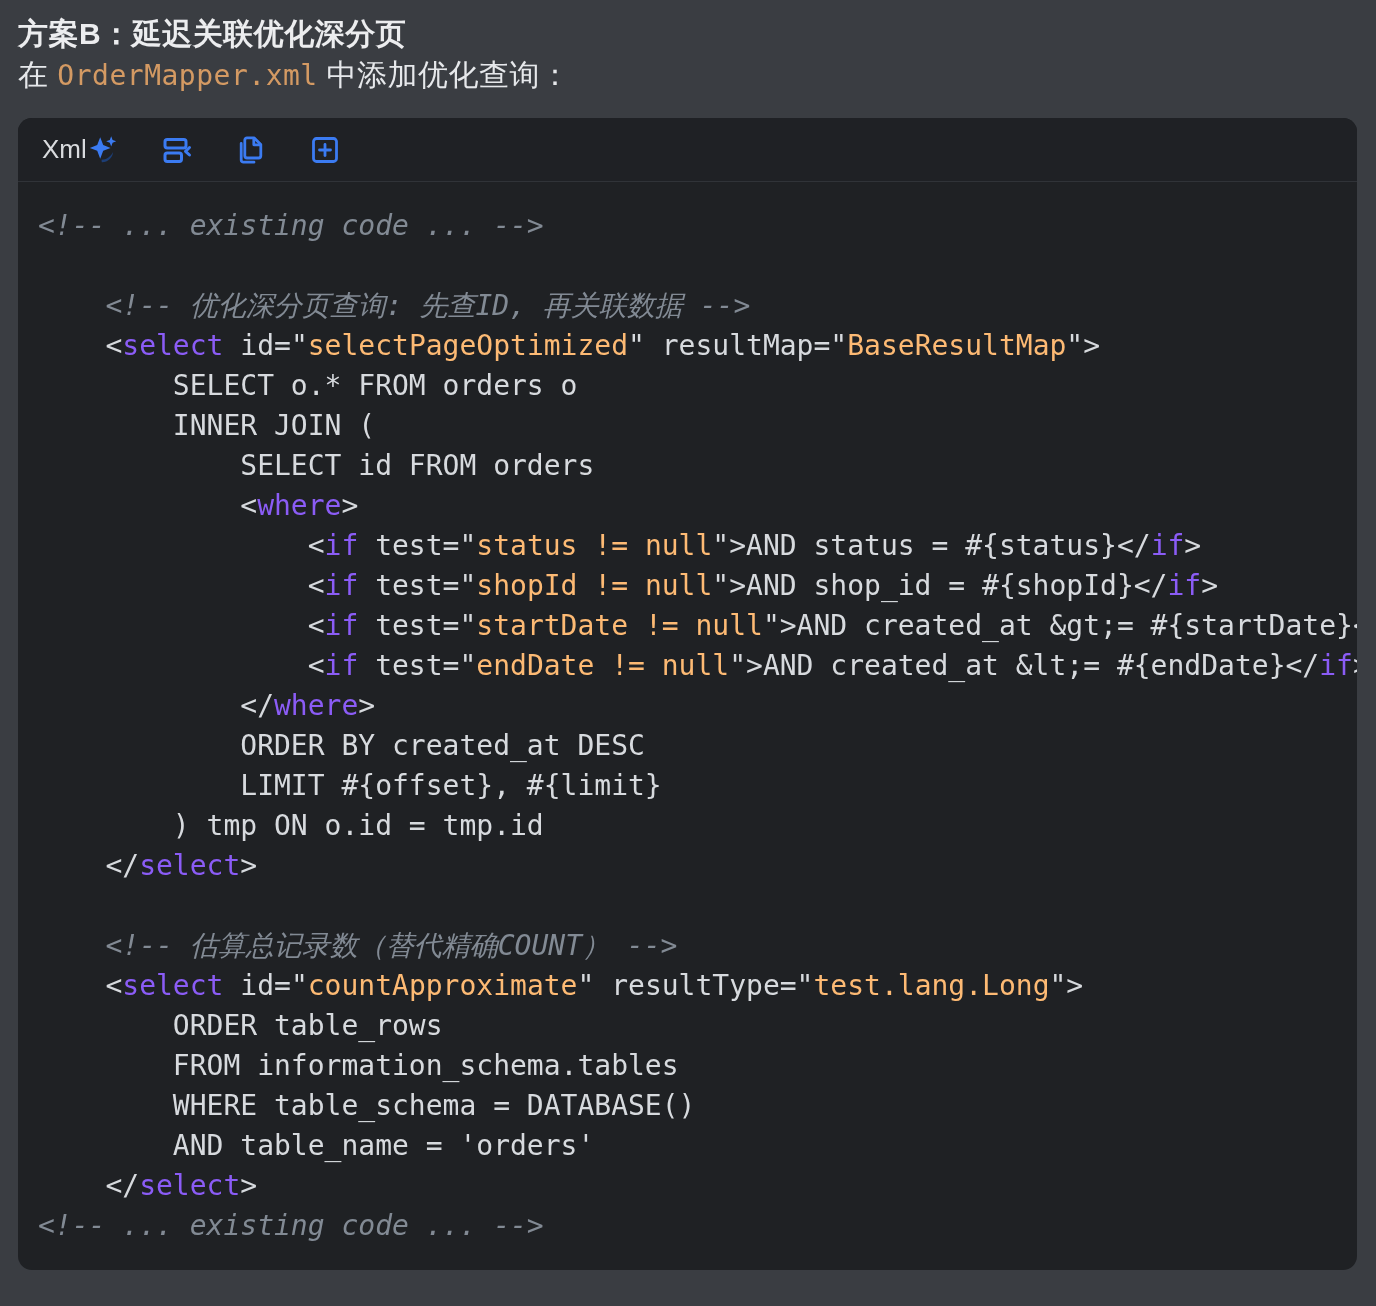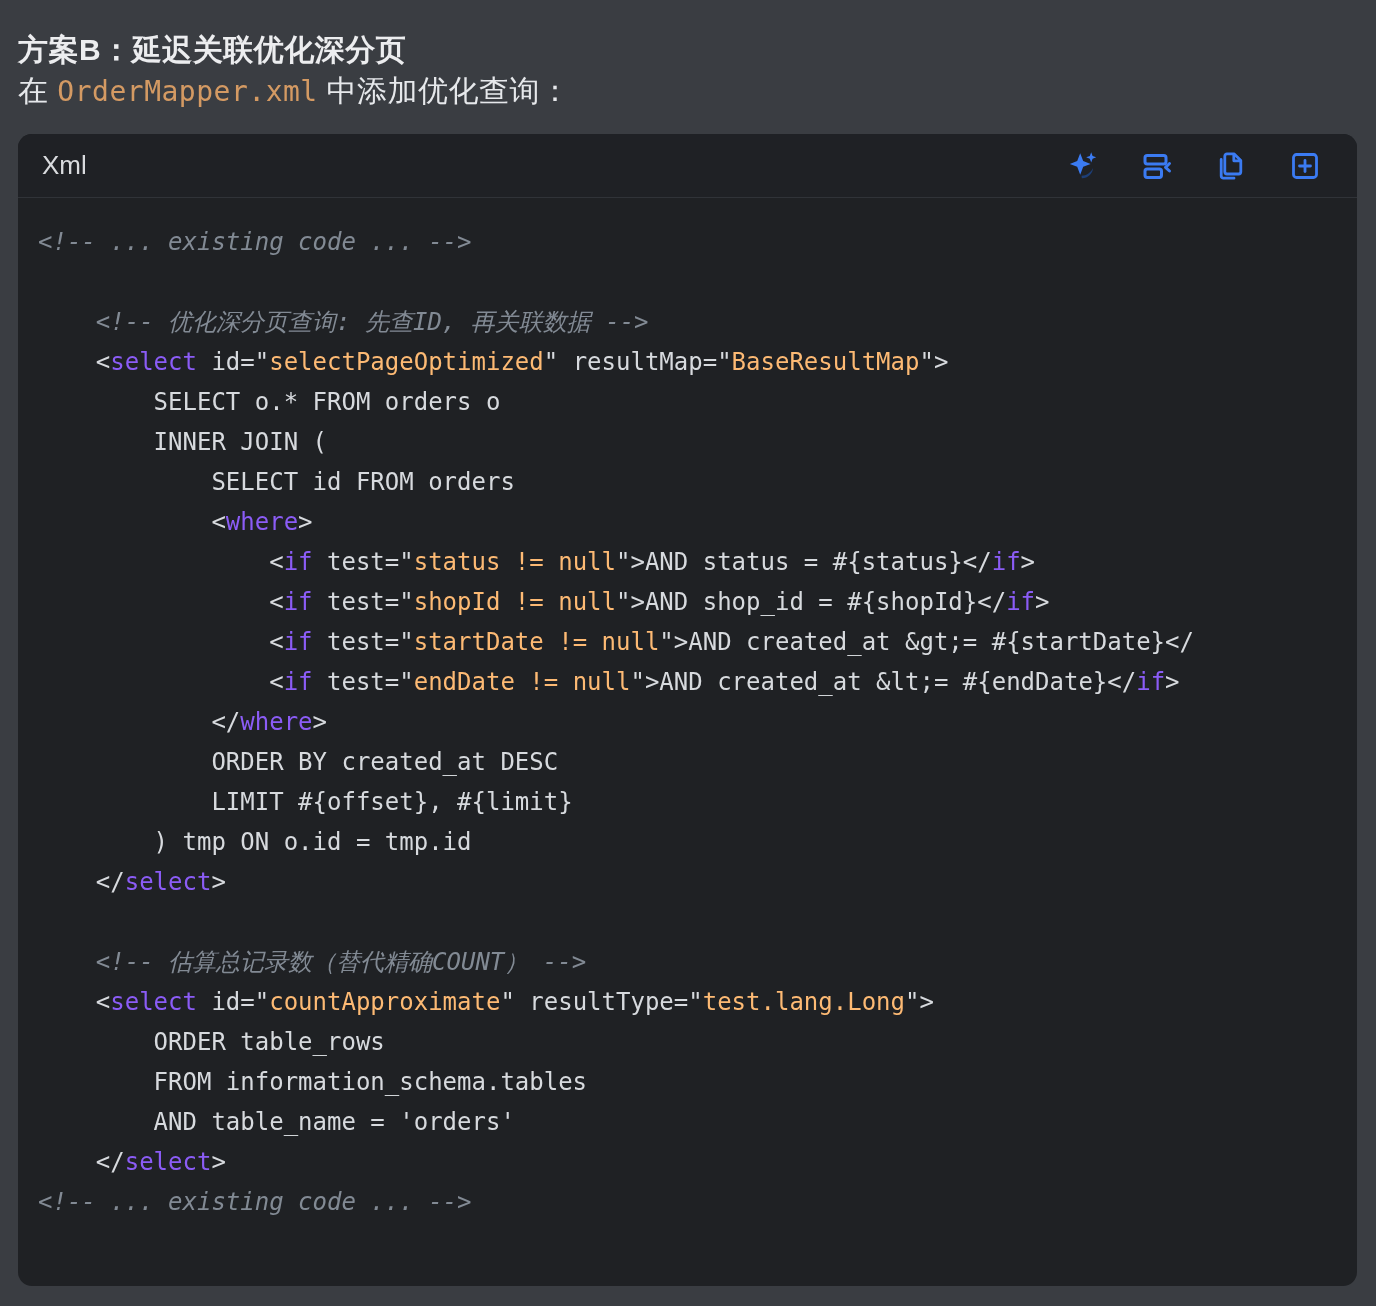--- a/index.html
+++ b/index.html
@@ -2,21 +2,21 @@
 <html><head>
 <meta charset="utf-8">
 <style>
   * { margin:0; padding:0; box-sizing:border-box; }
   html,body { width:1376px; height:1306px; }
   body {
     background:#3a3d42;
     font-family:"Liberation Sans", sans-serif;
     overflow:hidden;
   }
-  .page { padding:24px 18px 0 18px; }
+  .page { padding:8px 18px 0 18px; }
 
   .doc-title {
     margin-top:6px;
     font-size:30px;
     font-weight:700;
     color:#ecedef;
     letter-spacing:0.5px;
   }
   .intro-line {
     font-size:30px;
@@ -34,21 +34,20 @@
     width:1339px;
     height:1152px;
     background:#1f2124;
     border-radius:14px;
     overflow:hidden;
   }
   .code-header {
     height:64px;
     display:flex;
     align-items:center;
-    justify-content:space-between;
     padding:0 36px 0 24px;
     background:#1f2125;
     border-bottom:1px solid #303338;
   }
   .lang-label {
     font-size:26px;
     color:#d9dbde;
   }
   .toolbar { display:flex; align-items:center; gap:42px; }
   .icon-btn {
@@ -60,21 +59,21 @@
   .icon-btn svg { display:block; }
 
   .code-area {
     padding:24px 0 26px 20px;
     overflow:hidden;
     width:100%;
     height:1088px;
   }
   .code-line {
     font-family:"DejaVu Sans Mono","Liberation Mono",monospace;
-    font-size:24px;
+    font-size:28px;
     line-height:40px;
     white-space:pre;
     color:#d7dade;
   }
   .seg-p { color:#d7dade; }
   .seg-t { color:#8b5cf6; }
   .seg-s { color:#fdba74; }
   .seg-c { color:#828a94; font-style:italic; }
 </style>
 </head>
@@ -152,19 +151,20 @@
         <div class="code-line"><span class="seg-p">            &lt;/</span><span class="seg-t">where</span><span class="seg-p">&gt;</span></div>
         <div class="code-line"><span class="seg-p">            ORDER BY created_at DESC</span></div>
         <div class="code-line"><span class="seg-p">            LIMIT #{offset}, #{limit}</span></div>
         <div class="code-line"><span class="seg-p">        ) tmp ON o.id = tmp.id</span></div>
         <div class="code-line"><span class="seg-p">    &lt;/</span><span class="seg-t">select</span><span class="seg-p">&gt;</span></div>
         <div class="code-line">&nbsp;</div>
         <div class="code-line"><span class="seg-c">    &lt;!-- 估算总记录数（替代精确COUNT） --&gt;</span></div>
         <div class="code-line"><span class="seg-p">    &lt;</span><span class="seg-t">select</span><span class="seg-p"> id="</span><span class="seg-s">countApproximate</span><span class="seg-p">" resultType="</span><span class="seg-s">test.lang.Long</span><span class="seg-p">"&gt;</span></div>
         <div class="code-line"><span class="seg-p">        ORDER table_rows</span></div>
         <div class="code-line"><span class="seg-p">        FROM information_schema.tables</span></div>
+        <div class="code-line"><span class="seg-p">        WHERE table_schema = DATABASE()</span></div>
         <div class="code-line"><span class="seg-p">        AND table_name = 'orders'</span></div>
         <div class="code-line"><span class="seg-p">    &lt;/</span><span class="seg-t">select</span><span class="seg-p">&gt;</span></div>
         <div class="code-line"><span class="seg-c">&lt;!-- ... existing code ... --&gt;</span></div>
       </div>
 
   </div>
 </div>
 
 </body></html>

